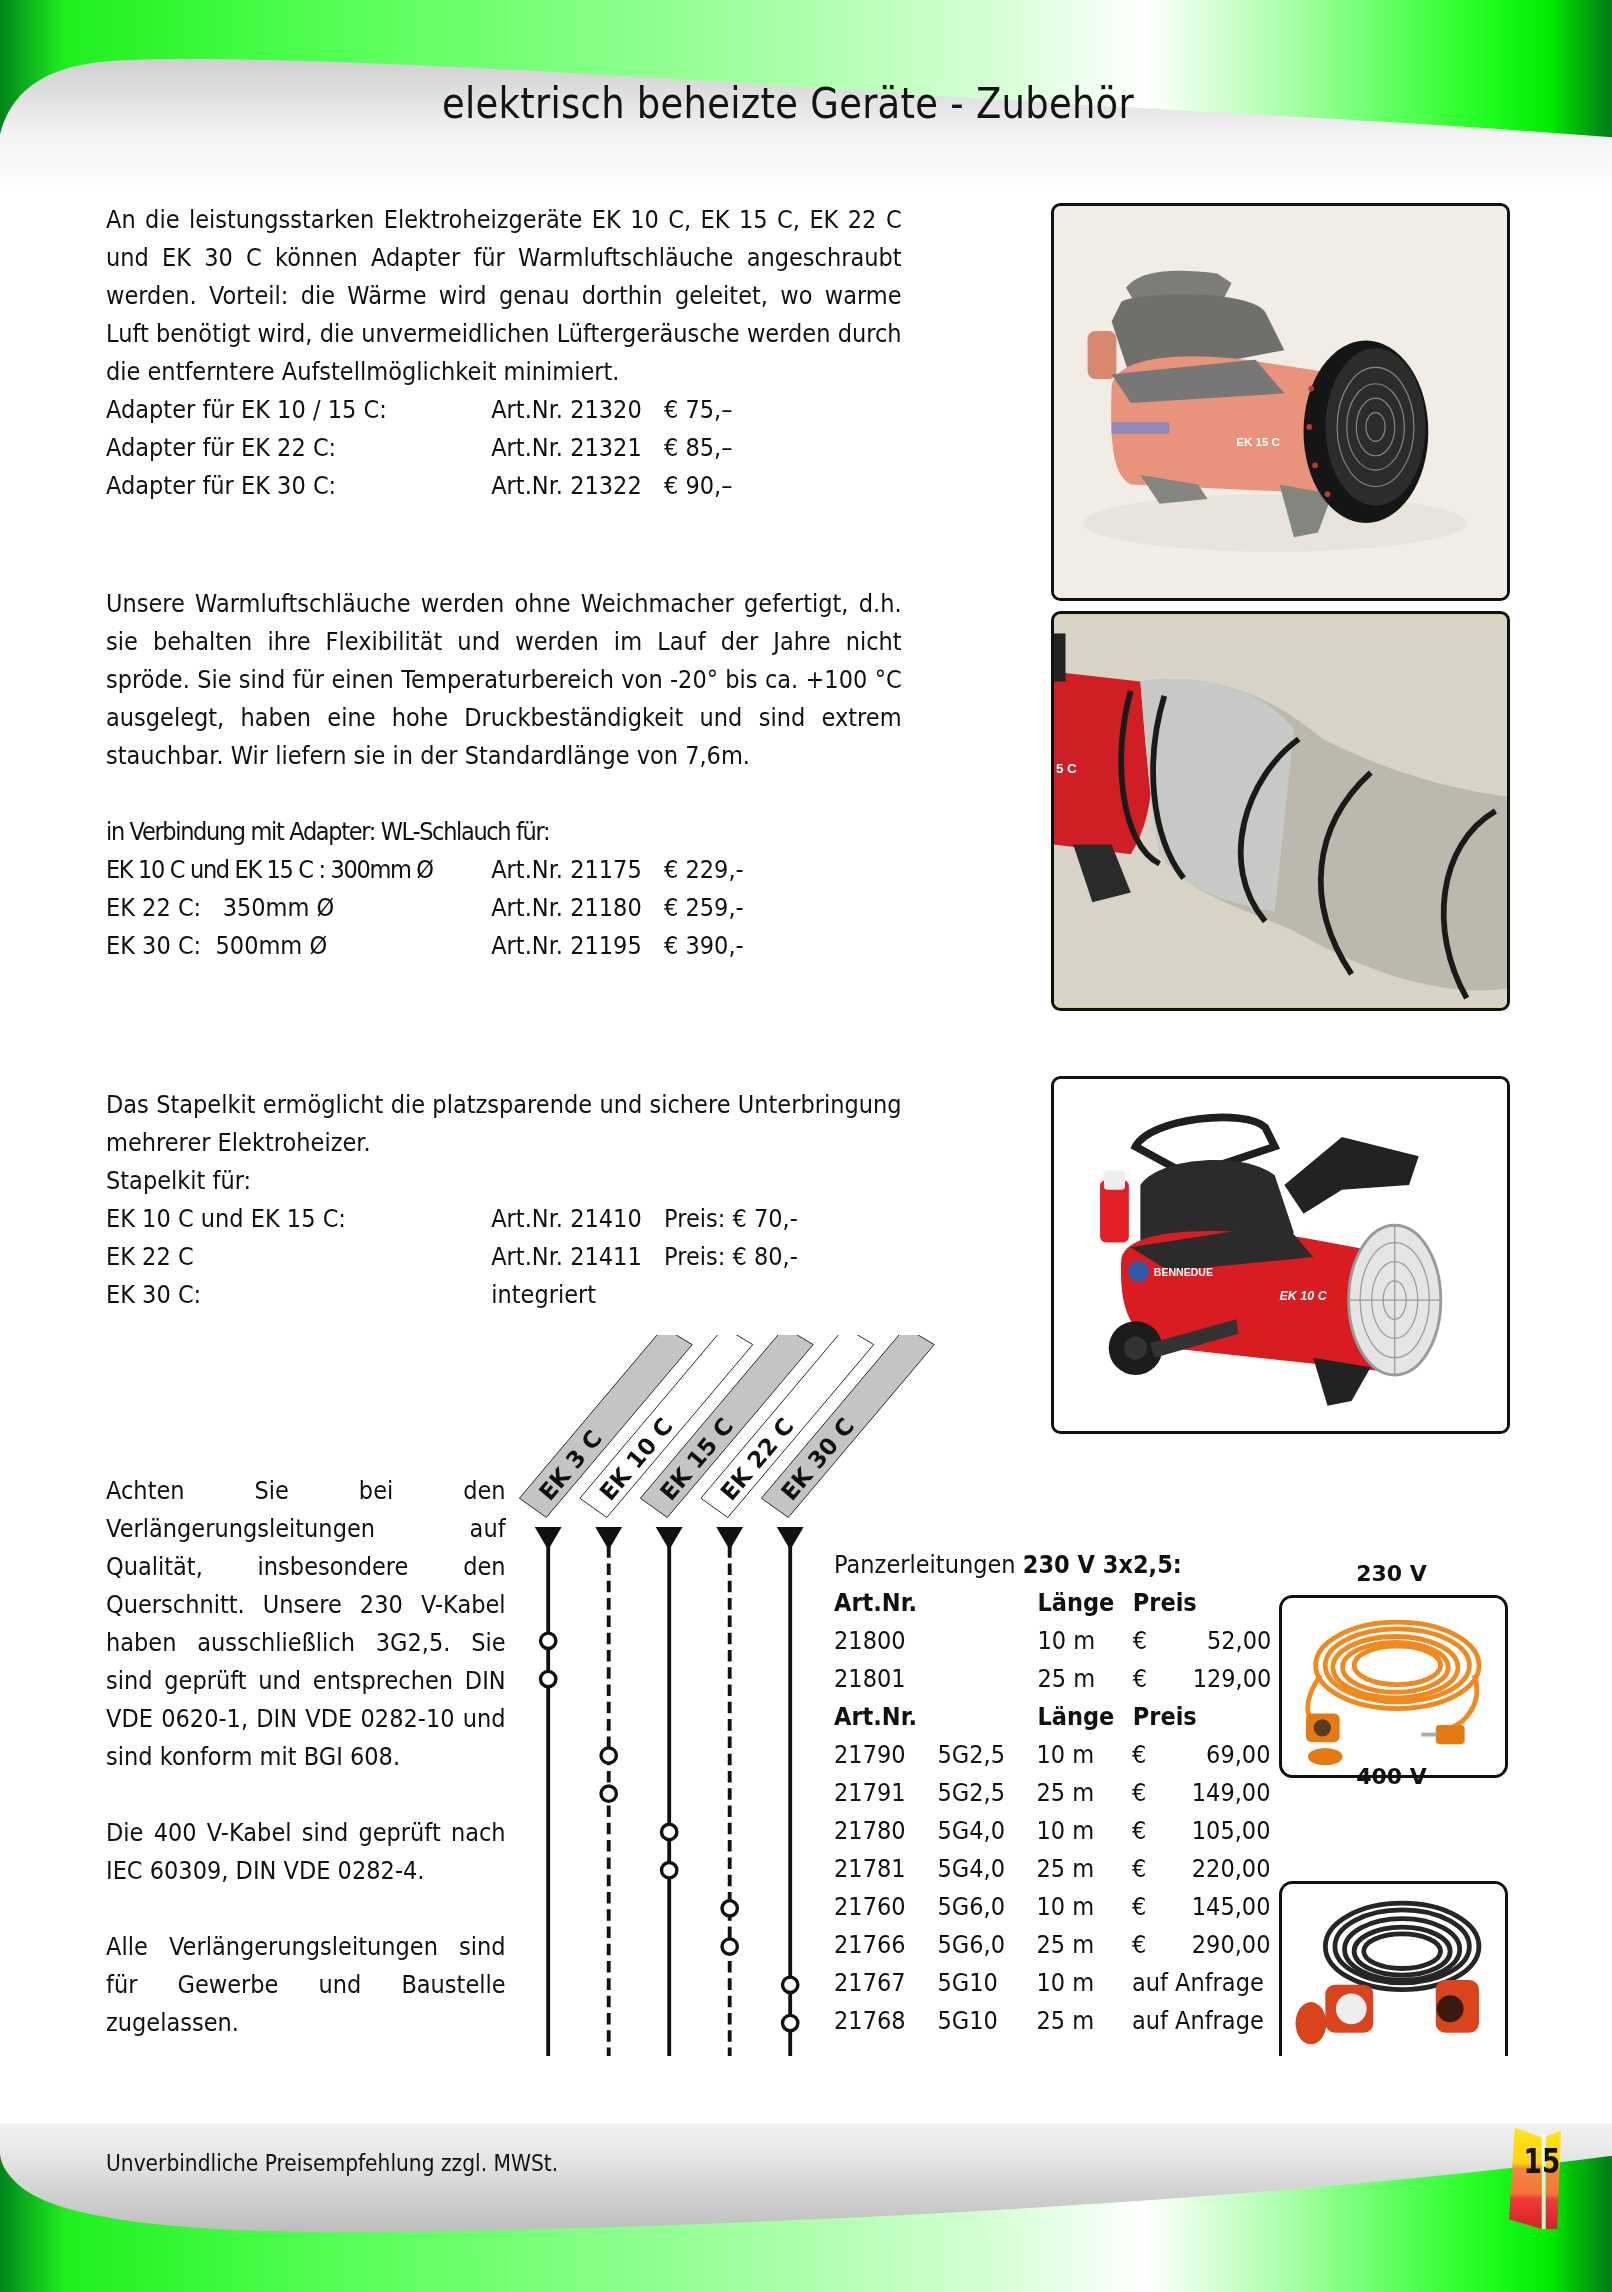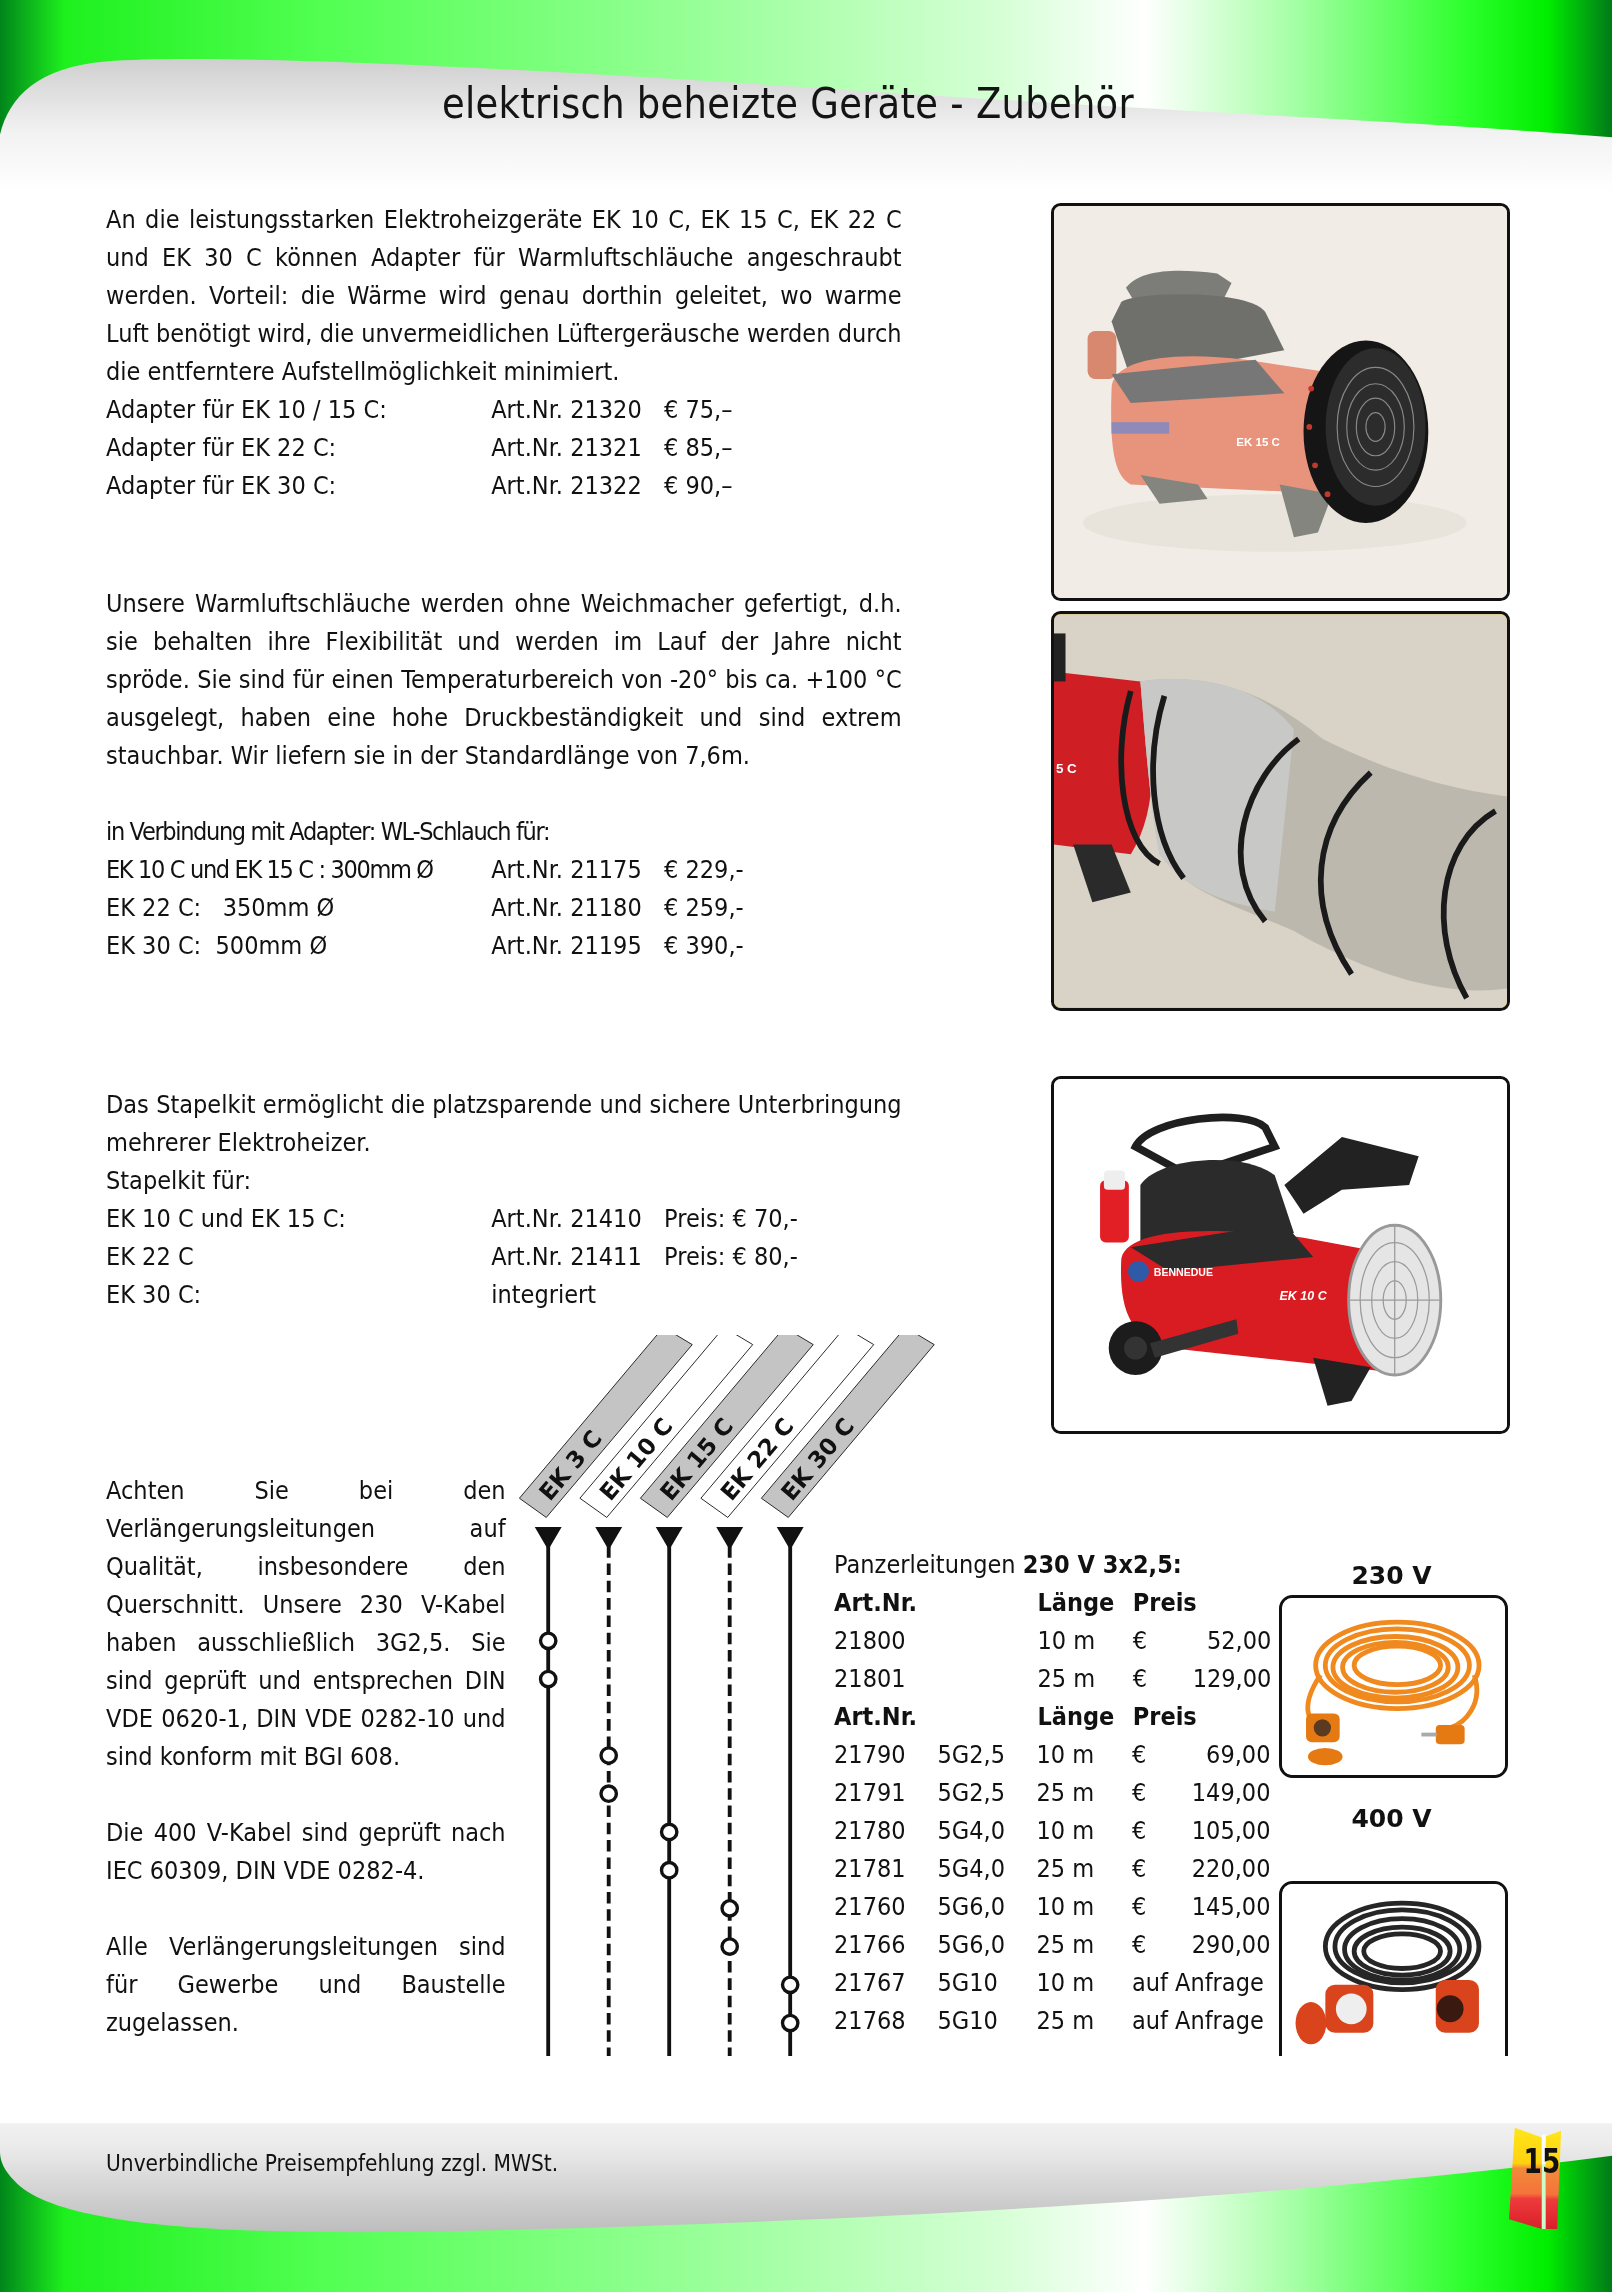--- a/index.html
+++ b/index.html
@@ -62,21 +62,21 @@
   .ct-row.head { font-weight:bold; }
   .ct-a { width:115px; }
   .ct-s { width:110px; }
   .ct-len { width:106px; }
   .ct-cur { width:48px; }
   .ct-p { width:106px; text-align:right; }
   .ct-wide { width:226px; }
 
   .volt-label {
     position:absolute; font-family:"DejaVu Sans", sans-serif; font-weight:bold;
-    font-size:25px; text-align:center; width:231px;
+    font-size:22px; text-align:center; width:231px;
   }
 
   .footer-note {
     position:absolute; left:106px; top:2150px;
     font-family:"DejaVu Sans", sans-serif; font-size:23px;
     transform:scaleX(0.88); transform-origin:0 0; white-space:nowrap;
   }
   .page-num {
     position:absolute; left:1507px; top:2123px; width:58px; height:106px;
   }
@@ -381,21 +381,21 @@
       <path d="M200,80 C210,110 190,130 175,135"></path>
     </g>
     <rect x="25" y="120" width="35" height="30" rx="6" fill="#e67a12"></rect>
     <circle cx="42" cy="135" r="9" fill="#5a3a20"></circle>
     <ellipse cx="45" cy="165" rx="18" ry="9" fill="#e67a12"></ellipse>
     <rect x="160" y="132" width="30" height="20" rx="4" fill="#e67a12"></rect>
     <rect x="145" y="140" width="16" height="4" fill="#aaa"></rect>
   </svg>
 </div>
 
-<div class="volt-label" style="left:1276px;top:1764px;margin-top:40px;">400 V</div>
+<div class="volt-label" style="left:1276px;top:1764px;">400 V</div>
 <div class="photo" style="left:1279px;top:1881px;width:223px;height:192px;background:#fff;border-radius:13.4px;">
   <svg width="223" height="192" viewBox="0 0 232 200">
     <rect width="232" height="200" fill="#fff"></rect>
     <g fill="none" stroke="#262626" stroke-width="5">
       <ellipse cx="125" cy="65" rx="80" ry="45"></ellipse>
       <ellipse cx="125" cy="65" rx="70" ry="38"></ellipse>
       <ellipse cx="125" cy="68" rx="60" ry="32"></ellipse>
       <ellipse cx="125" cy="70" rx="50" ry="25"></ellipse>
       <ellipse cx="125" cy="70" rx="40" ry="18"></ellipse>
     </g>

